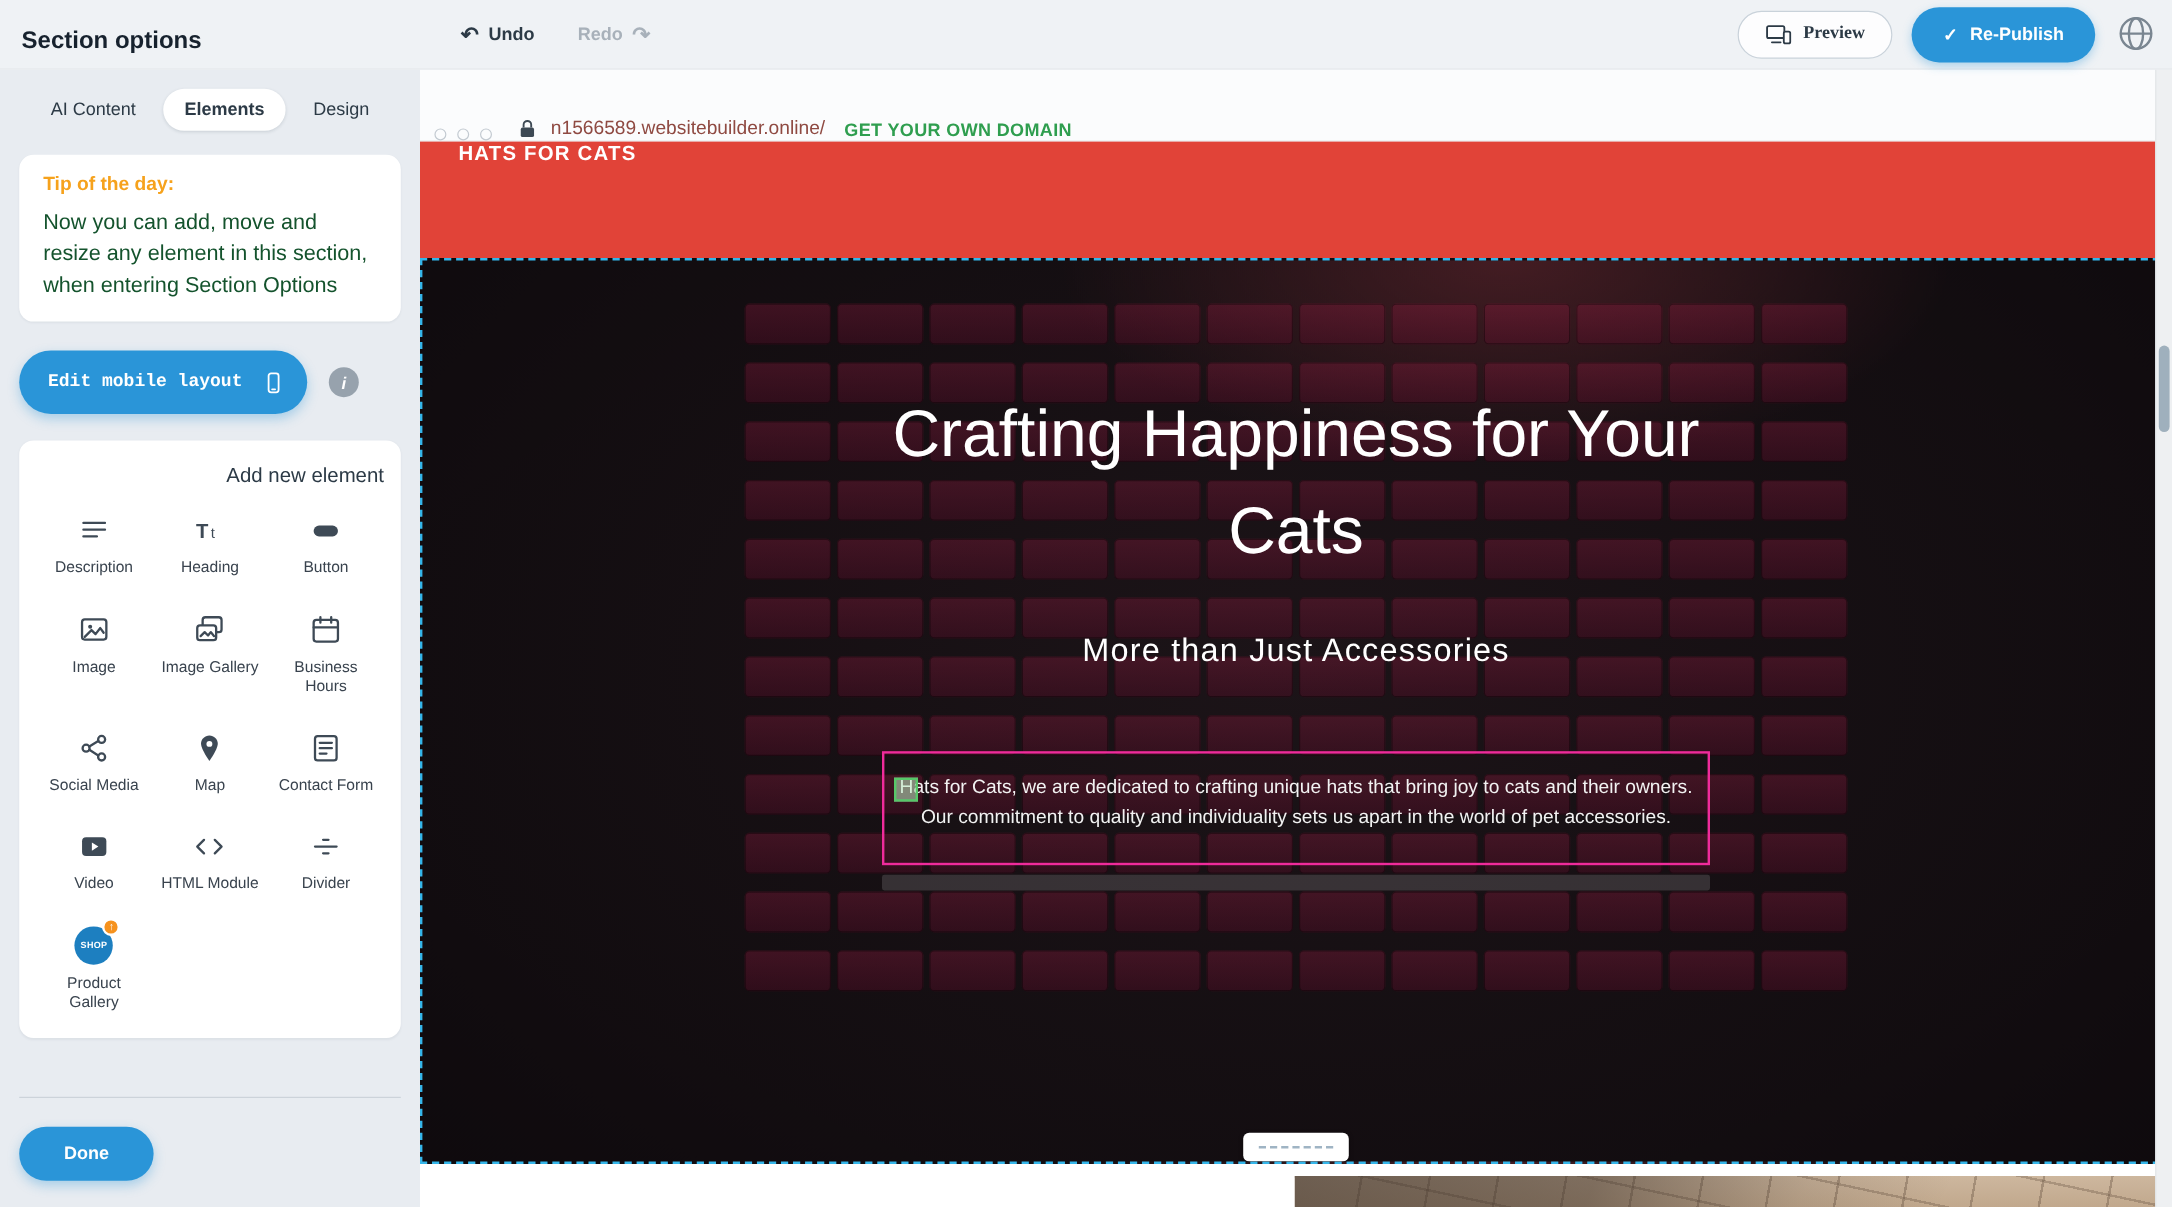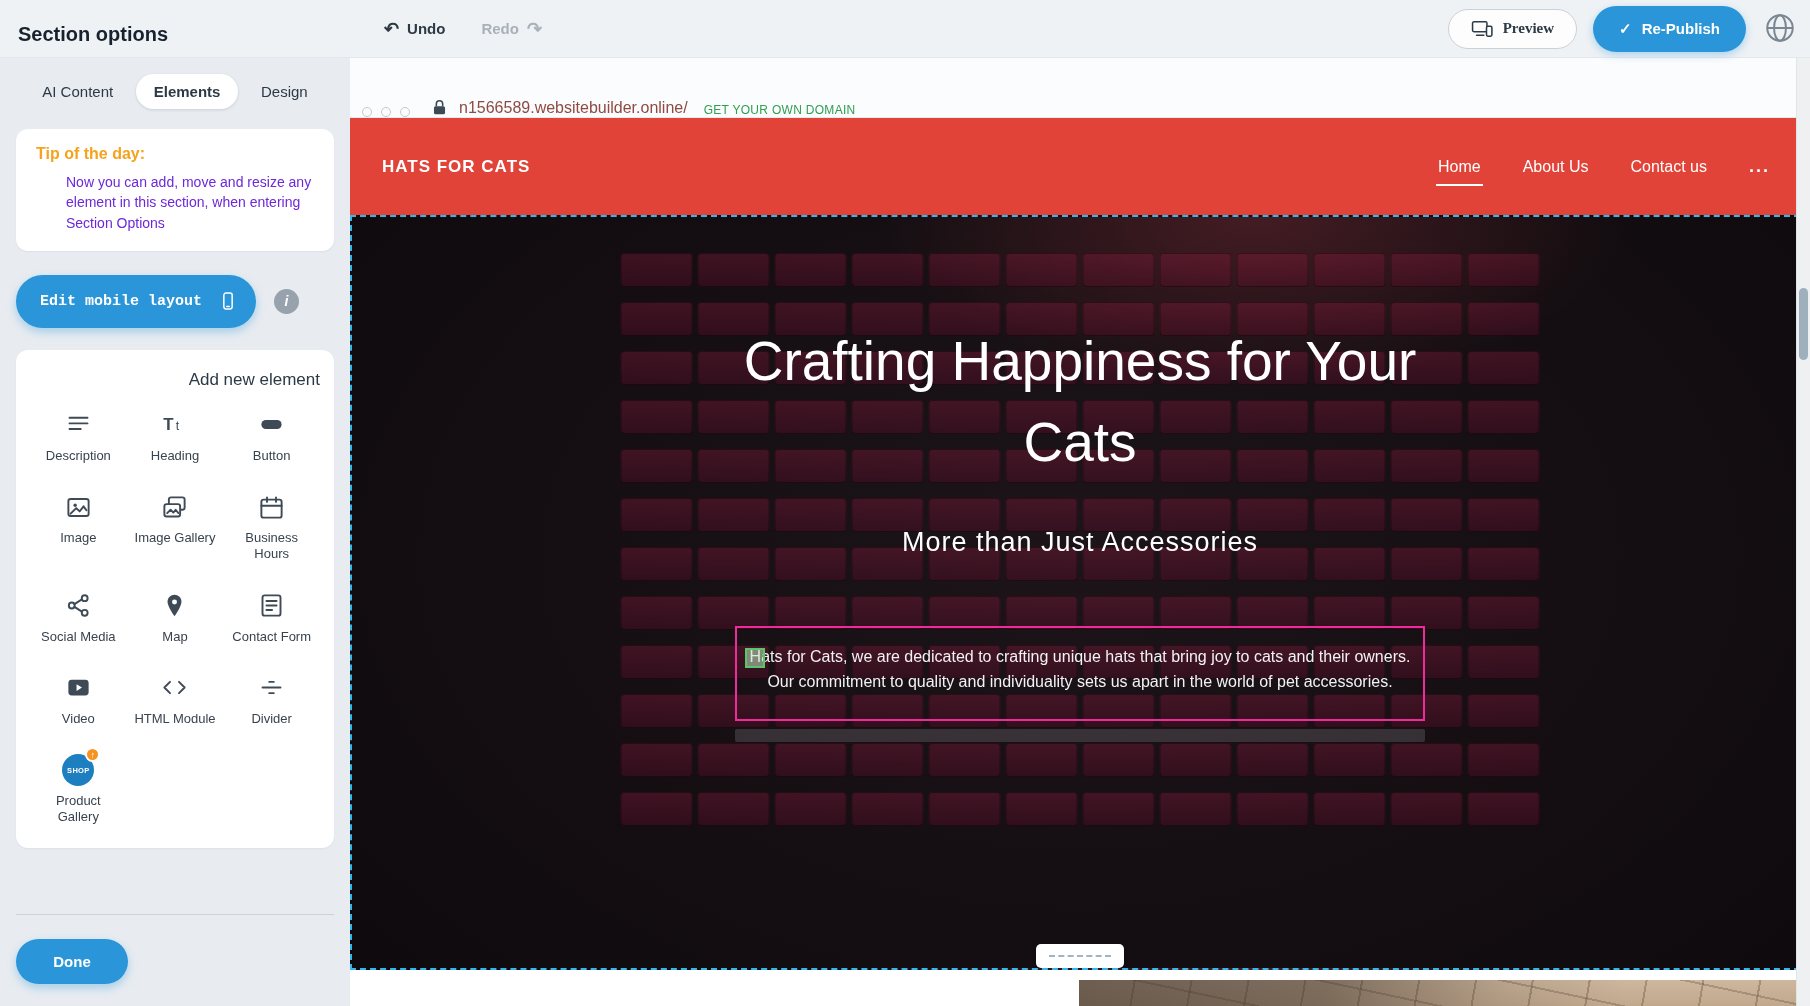--- a/index.html
+++ b/index.html
@@ -33,21 +33,21 @@
   
   .sidebar { width:350px; flex:none; background:#e8ecf1; display:flex; flex-direction:column; position:relative; }
   .tabs { display:flex; justify-content:space-around; align-items:center; padding:16px 22px 4px; }
   .tab { background:none; border:none; font-family:inherit; font-size:15px; color:#2c3a46; font-weight:500;
          padding:9px 18px; border-radius:19px; cursor:pointer; }
   .tab.active { background:#fff; font-weight:700; box-shadow:0 1px 3px rgba(20,40,60,.14); }
 
   .tip-card { margin:16px 16px 0; background:#fff; border-radius:12px; padding:16px 20px 18px;
               box-shadow:0 1px 2px rgba(27,43,65,.06); }
   .tip-title { color:#f6a21c; font-weight:700; font-size:16px; margin-bottom:9px; }
-  .tip-body  { color:#6d28d9; font-size:14px; line-height:1.45;margin-left:30px; }
+  .tip-body  { color:#14532d; font-size:18px; line-height:1.45; }
 
   .mobile-row { margin:24px 16px 0; display:flex; align-items:center; gap:18px; }
   .edit-mobile-btn { background:#2a95d8; border:none; color:#fff; border-radius:27px; height:53px;
               padding:0 18px 0 24px; display:flex; align-items:center; gap:16px; font-family:Liberation Mono, monospace;
               font-weight:700; font-size:15px; cursor:pointer; box-shadow:0 4px 10px rgba(42,149,216,.35); }
   .info-circle { width:25px; height:25px; border-radius:50%; background:#97a2ad; color:#fff;
               display:flex; align-items:center; justify-content:center; font-size:14px; font-weight:700;
               font-style:italic; cursor:pointer; }
 
   .add-card { margin:22px 16px 0; background:#fff; border-radius:12px; padding:20px 14px 22px;
@@ -73,23 +73,23 @@
 
   
   .main { flex:1; display:flex; flex-direction:column; position:relative; background:#fff; min-width:0; }
 
   .browser-bar { height:60px; flex:none; background:#fbfcfd; border-bottom:1px solid #e6e9ec;
                  display:flex; align-items:flex-end; padding:0 12px; }
   .win-dots { display:flex; gap:9px; margin-right:20px; }
   .win-dot { width:10px; height:10px; border-radius:50%; border:1.5px solid #c3cad1; }
   .lock-wrap { margin-right:10px; display:flex; }
   .browser-url { font-size:16px; color:#8f4a42; font-weight:500; cursor:pointer; }
-  .domain-cta { margin-left:16px; color:#2f9e4f; font-weight:400; font-size:12px; letter-spacing:.3px; cursor:pointer; }
-
-  .site-header { height:97px; flex:none; background:#e14338; display:flex; align-items:center; padding:0 38px 0 32px; }
+  .domain-cta { margin-left:16px; color:#2f9e4f; font-weight:700; font-size:15px; letter-spacing:.3px; cursor:pointer; }
+
+  .site-header { height:97px; flex:none; background:#e14338; display:flex; padding:0 38px 0 32px; }
   .site-logo { color:#fff; font-weight:700; font-size:17px; letter-spacing:1px; }
   .site-nav { margin-left:auto; display:flex; align-items:center; gap:38px; }
   .nav-item { color:#fff; font-size:16px; cursor:pointer; position:relative; padding:4px 2px; }
   .nav-item.active::after { content:""; position:absolute; left:0; right:0; bottom:-6px; height:2px; background:#fff; }
   .nav-more { font-size:18px; font-weight:700; letter-spacing:2px; }
 
   .hero { position:relative; flex:none; height:755px; overflow:hidden;
           border:2px dashed #35b6ea;
           background:
             radial-gradient(620px 280px at 62% 0%, rgba(125,45,55,.45), transparent 60%),
@@ -355,26 +355,20 @@
             <rect x="5" y="10.5" width="14" height="10" rx="2" fill="#3d4954"></rect>
             <path d="M8 10.5V7.5a4 4 0 018 0v3" fill="none" stroke="#3d4954" stroke-width="2"></path>
           </svg>
         </span>
         <span class="browser-url">n1566589.websitebuilder.online/</span>
         <span class="domain-cta">GET YOUR OWN DOMAIN</span>
       </div>
 
       <div class="site-header">
         <span class="site-logo">HATS FOR CATS</span>
-        <nav class="site-nav">
-          <span class="nav-item active">Home</span>
-          <span class="nav-item">About Us</span>
-          <span class="nav-item">Contact us</span>
-          <span class="nav-item nav-more">...</span>
-        </nav>
       </div>
 
       <section class="hero">
         <div class="tile-grid">
             <div class="tile"></div>
             <div class="tile"></div>
             <div class="tile"></div>
             <div class="tile"></div>
             <div class="tile"></div>
             <div class="tile"></div>

